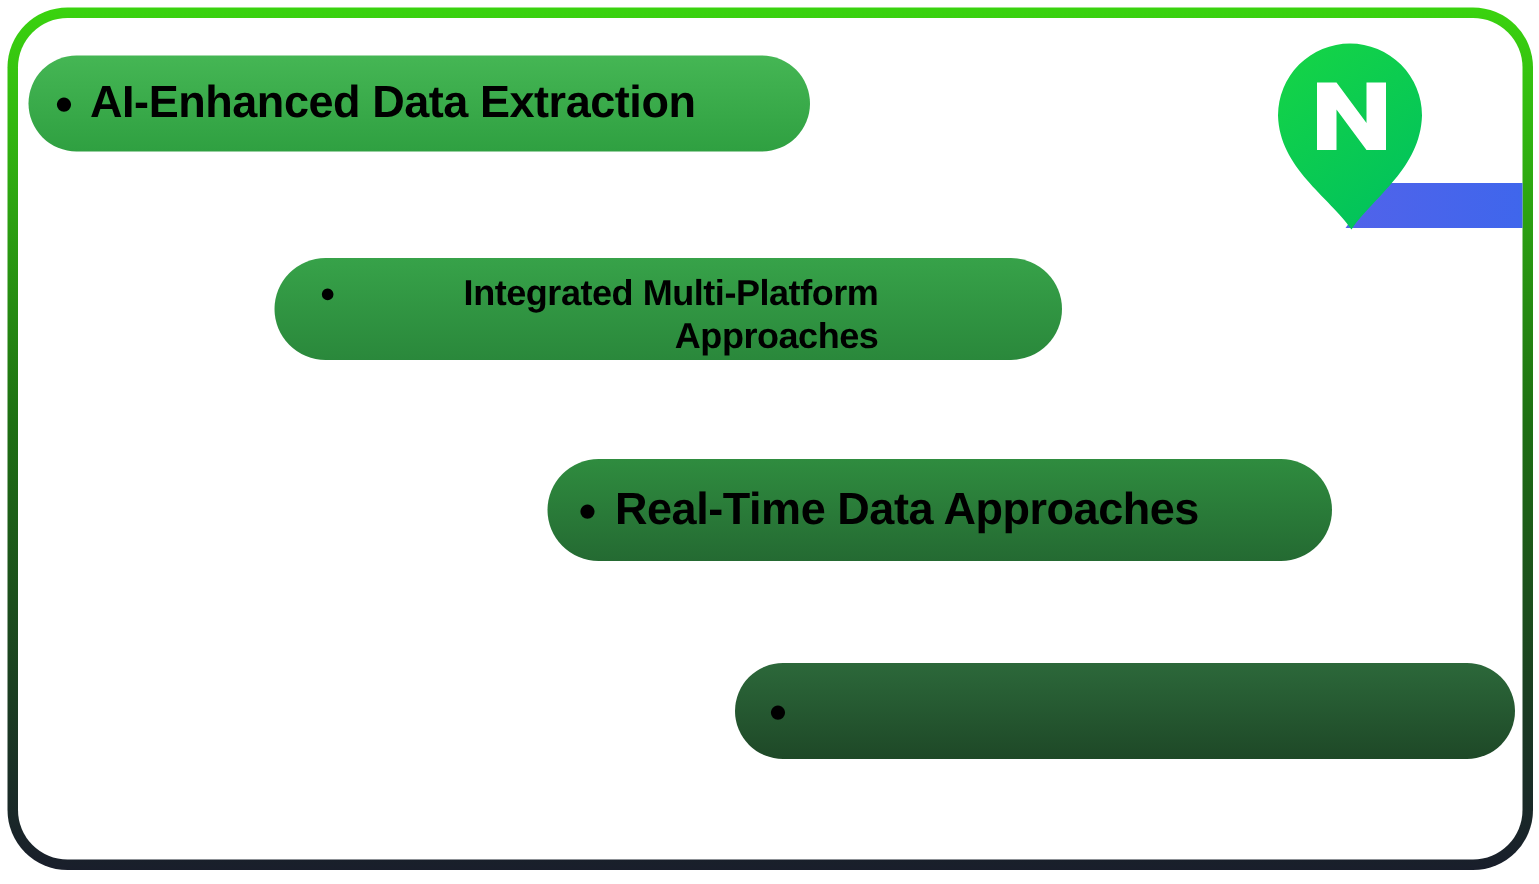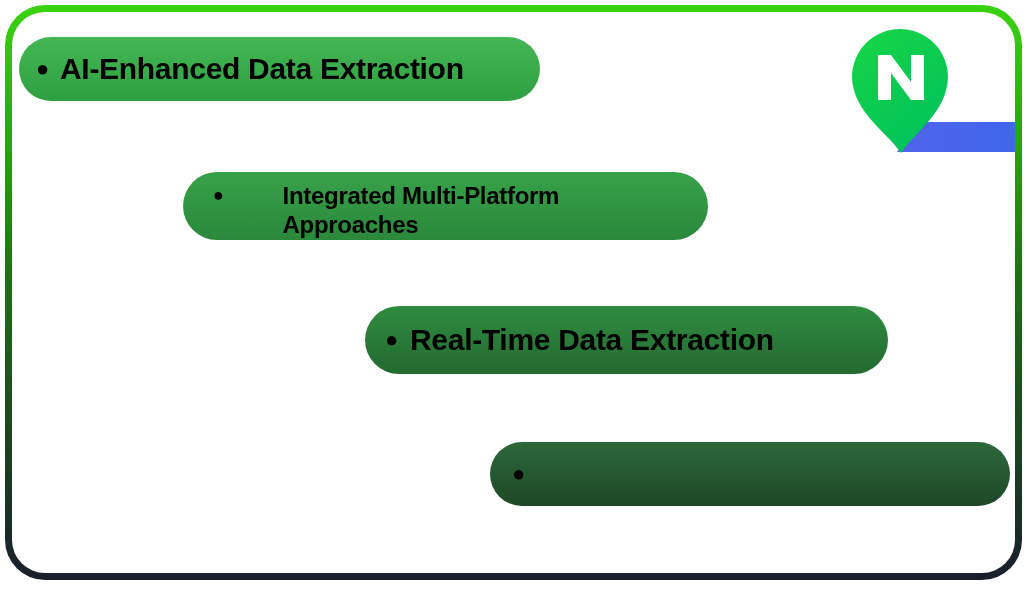--- a/index.html
+++ b/index.html
@@ -15,28 +15,28 @@
   }
   .frame-inner{
     position:absolute;inset:7px;background:#ffffff;border-radius:33px;
   }
   .pill{
     position:absolute;display:flex;align-items:center;
     color:#000;font-weight:bold;letter-spacing:-0.3px;
     box-sizing:border-box;
   }
   .bullet{flex:0 0 auto;line-height:1;}
-  .label{white-space:nowrap;}
+  .label{white-space:nowrap;text-align:right;}
   .pill-1{left:19px;top:37px;width:521px;height:64px;border-radius:32px;
           padding-left:17px;gap:11px;font-size:30px;}
   .pill-1 .bullet{font-size:22px;}
   .pill-2{left:183px;top:172px;width:525px;height:68px;border-radius:34px;
           padding-left:30px;gap:12px;font-size:24px;align-items:flex-start;padding-top:9px;}
   .pill-2 .bullet{font-size:18px;line-height:29px;}
-  .pill-2 .label{white-space:normal;max-width:350px;line-height:1.22;margin-left:47px;}
+  .pill-2 .label{white-space:normal;max-width:350px;line-height:1.22;}
   .pill-3{left:365px;top:306px;width:523px;height:68px;border-radius:34px;
           padding-left:20px;gap:12px;font-size:30px;}
   .pill-3 .bullet{font-size:22px;}
   .pill-4{left:490px;top:442px;width:520px;height:64px;border-radius:32px;
           padding-left:22px;gap:12px;font-size:30px;letter-spacing:-0.6px;}
   .pill-4 .bullet{font-size:22px;}
   .logo{position:absolute;left:840px;top:18px;width:186px;height:142px;}
 </style>
 </head>
 <body>
@@ -52,21 +52,21 @@
     <span class="label">AI-Enhanced Data Extraction</span>
   </div>
 
   <div class="pill pill-2" style="background: linear-gradient(rgb(55, 162, 73), rgb(42, 136, 59));">
     <span class="bullet">●</span>
     <span class="label">Integrated Multi-Platform Approaches</span>
   </div>
 
   <div class="pill pill-3" style="background: linear-gradient(rgb(47, 140, 63), rgb(36, 106, 50));">
     <span class="bullet">●</span>
-    <span class="label">Real-Time Data Extraction</span>
+    <span class="label">Real-Time Data Approaches</span>
   </div>
 
   <div class="pill pill-4" style="background: linear-gradient(rgb(44, 104, 58), rgb(30, 72, 39));">
     <span class="bullet">●</span>
   </div>
 
   <svg class="logo" viewBox="840 18 186 142" xmlns="http://www.w3.org/2000/svg" aria-label="N">
     <defs>
       <linearGradient id="bandGrad" x1="0" y1="0" x2="1" y2="0">
         <stop id="bandStop1" offset="0" stop-color="#5163EA"></stop>

